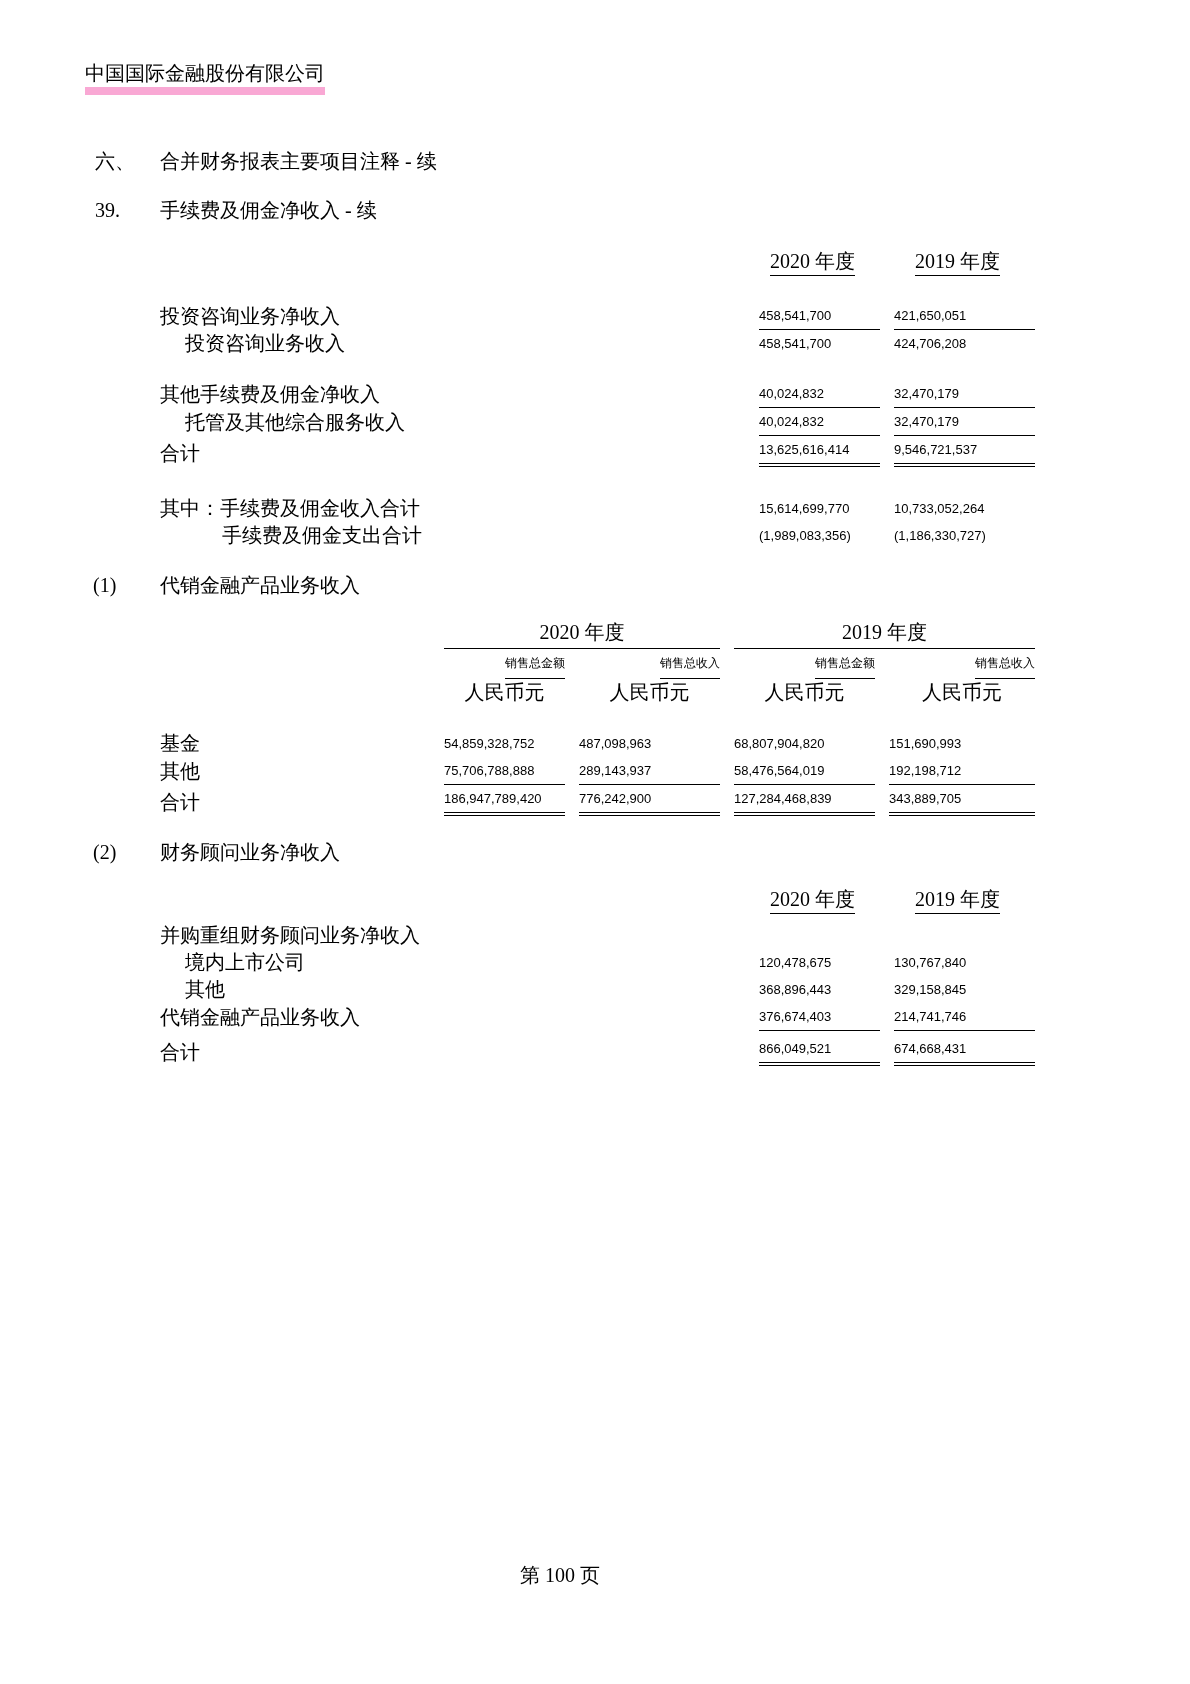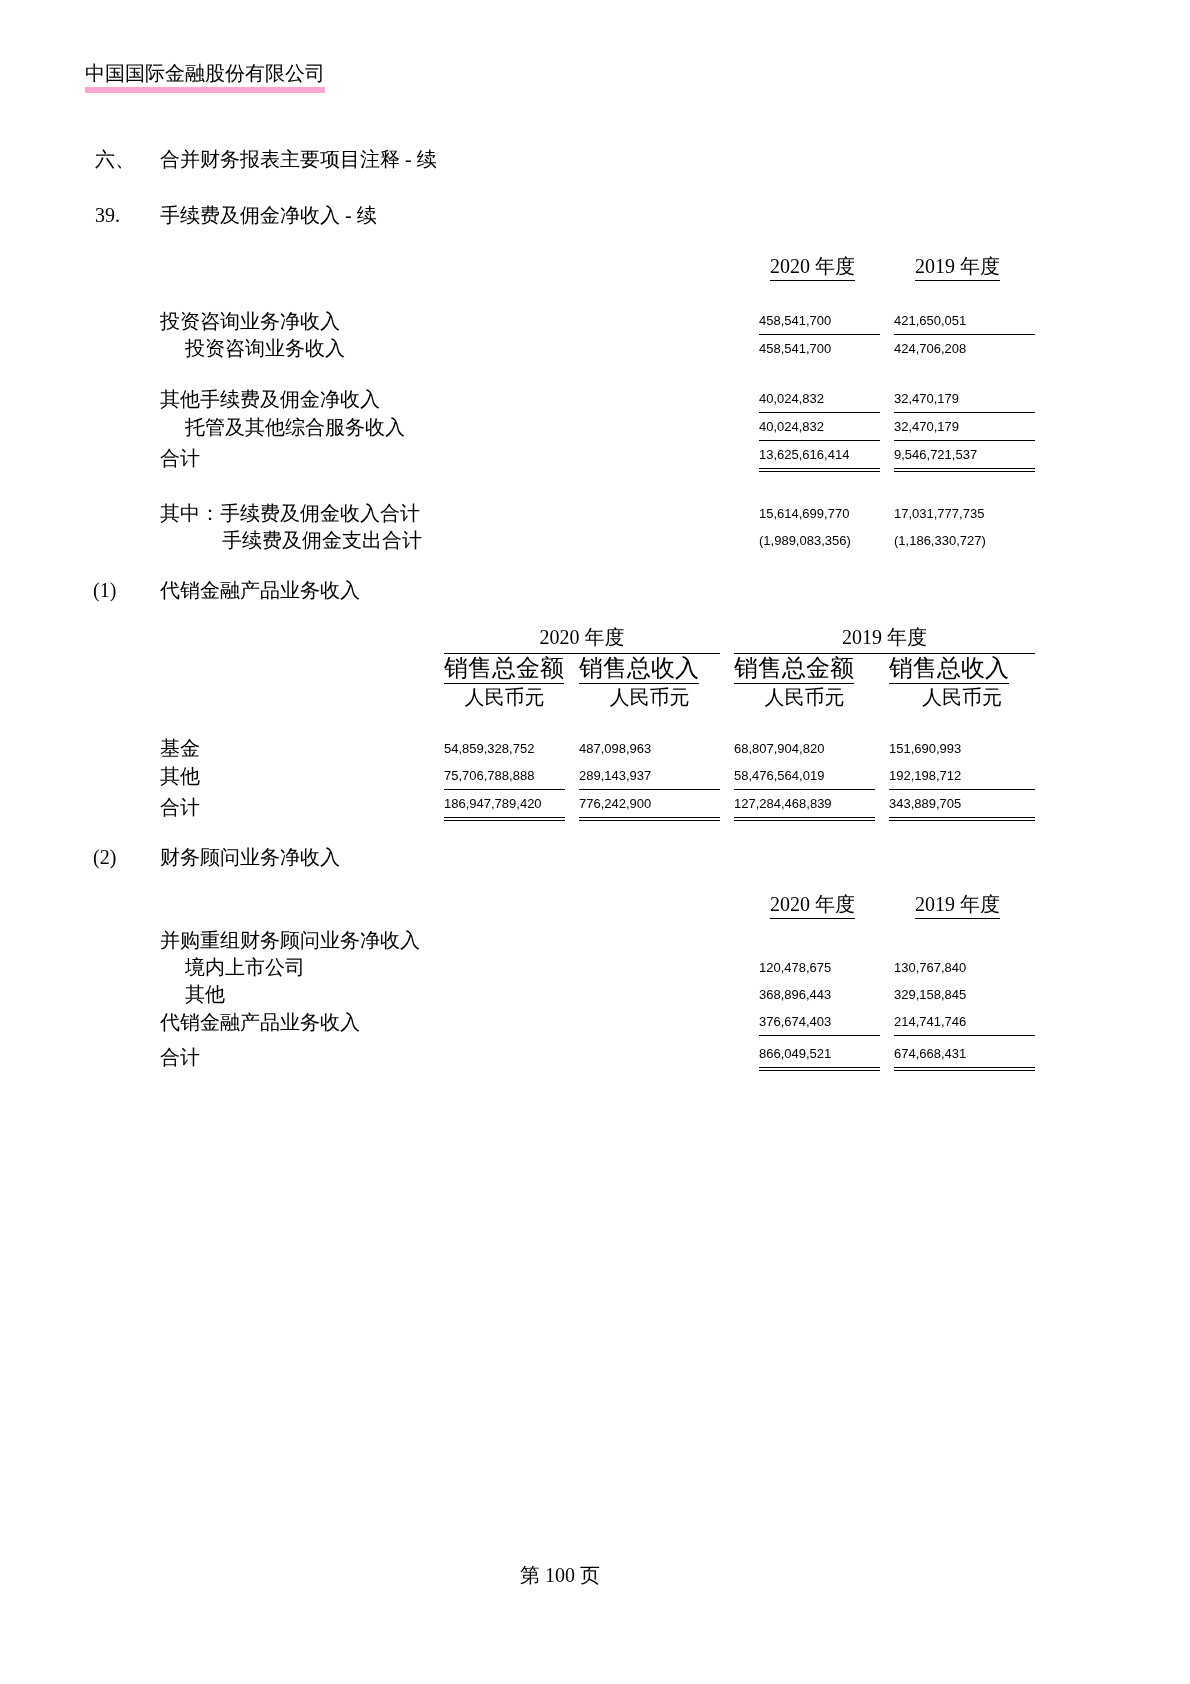--- a/index.html
+++ b/index.html
@@ -5,24 +5,24 @@
   * { margin:0; padding:0; box-sizing:border-box; }
   html,body { background:#ffffff; }
   body {
     width:1190px; height:1684px; position:relative;
     font-family:"Liberation Serif", serif; color:#000;
   }
   .page { position:absolute; inset:0; padding:60px 155px 0 85px; }
 
   .company {
     display:inline-block; font-size:20px; line-height:26px;
-    border-bottom:6px solid #f9a8d4; padding-bottom:1px;
+    border-bottom:8px solid #f9a8d4; padding-bottom:1px;
   }
   .sec-row { margin-top:52px; font-size:20px; line-height:28px; white-space:nowrap; }
-  .note-row { margin-top:28px; }
+  .note-row { margin-top:21px; }
   .sec-no { display:inline-block; width:65px; margin-left:10px; }
   .sub-no { display:inline-block; width:67px; margin-left:8px; }
 
   table.t { border-collapse:collapse; table-layout:fixed; margin-left:75px; width:875px; }
   table.t td { vertical-align:bottom; }
   .hdr td { font-size:20px; line-height:26px; text-align:center; }
   .hu { display:inline-block; border-bottom:1px solid #000; padding-bottom:1px; }
   .lbl { font-size:20px; line-height:27px; white-space:nowrap;margin-left:48px; }
   .ind1 { padding-left:25px; }
   .ind2 { padding-left:62px; }
@@ -30,21 +30,21 @@
   .num .cw {
     width:100%; text-align:left; padding-right:4px;
     font-family:"Liberation Sans", sans-serif; font-size:13px; line-height:27px;
     white-space:nowrap;
   }
   .bl { border-bottom:1px solid #000; }
   .bd { border-bottom:4px double #000; }
 
   .ghdr td { font-size:20px; line-height:27px; }
   .ghdr .gw { width:100%; text-align:center; border-bottom:1px solid #000; padding-bottom:2px; }
-  .shdr td { font-size:24px; line-height:28px; text-align:left; padding-left:14px; }
+  .shdr td { font-size:12px; line-height:28px; text-align:right; padding-left:14px; }
   .unit td { font-size:20px; line-height:27px; text-align:center; padding-left:14px; }
 
   .sp4  td { height:4px; }
   .sp8  td { height:8px; }
   .sp23 td { height:23px; }
   .sp24 td { height:24px; }
   .sp26 td { height:26px; }
   .sp28 td { height:28px; }
 
   .t1 { margin-top:24px; }
@@ -139,21 +139,21 @@
     </tr>
     <tr class="sp28">
           <td colspan="3"></td>
         </tr>
     <tr>
       <td class="lbl"><span>其中：</span><span>手续费及佣金收入合计</span></td>
       <td class="num">
             <div class="cw">15,614,699,770</div>
           </td>
       <td class="num">
-            <div class="cw">17,031,777,735</div>
+            <div class="cw">10,733,052,264</div>
           </td>
     </tr>
     <tr>
       <td class="lbl ind2">手续费及佣金支出合计</td>
       <td class="num">
             <div class="cw">(1,989,083,356)</div>
           </td>
       <td class="num">
             <div class="cw">(1,186,330,727)</div>
           </td>

